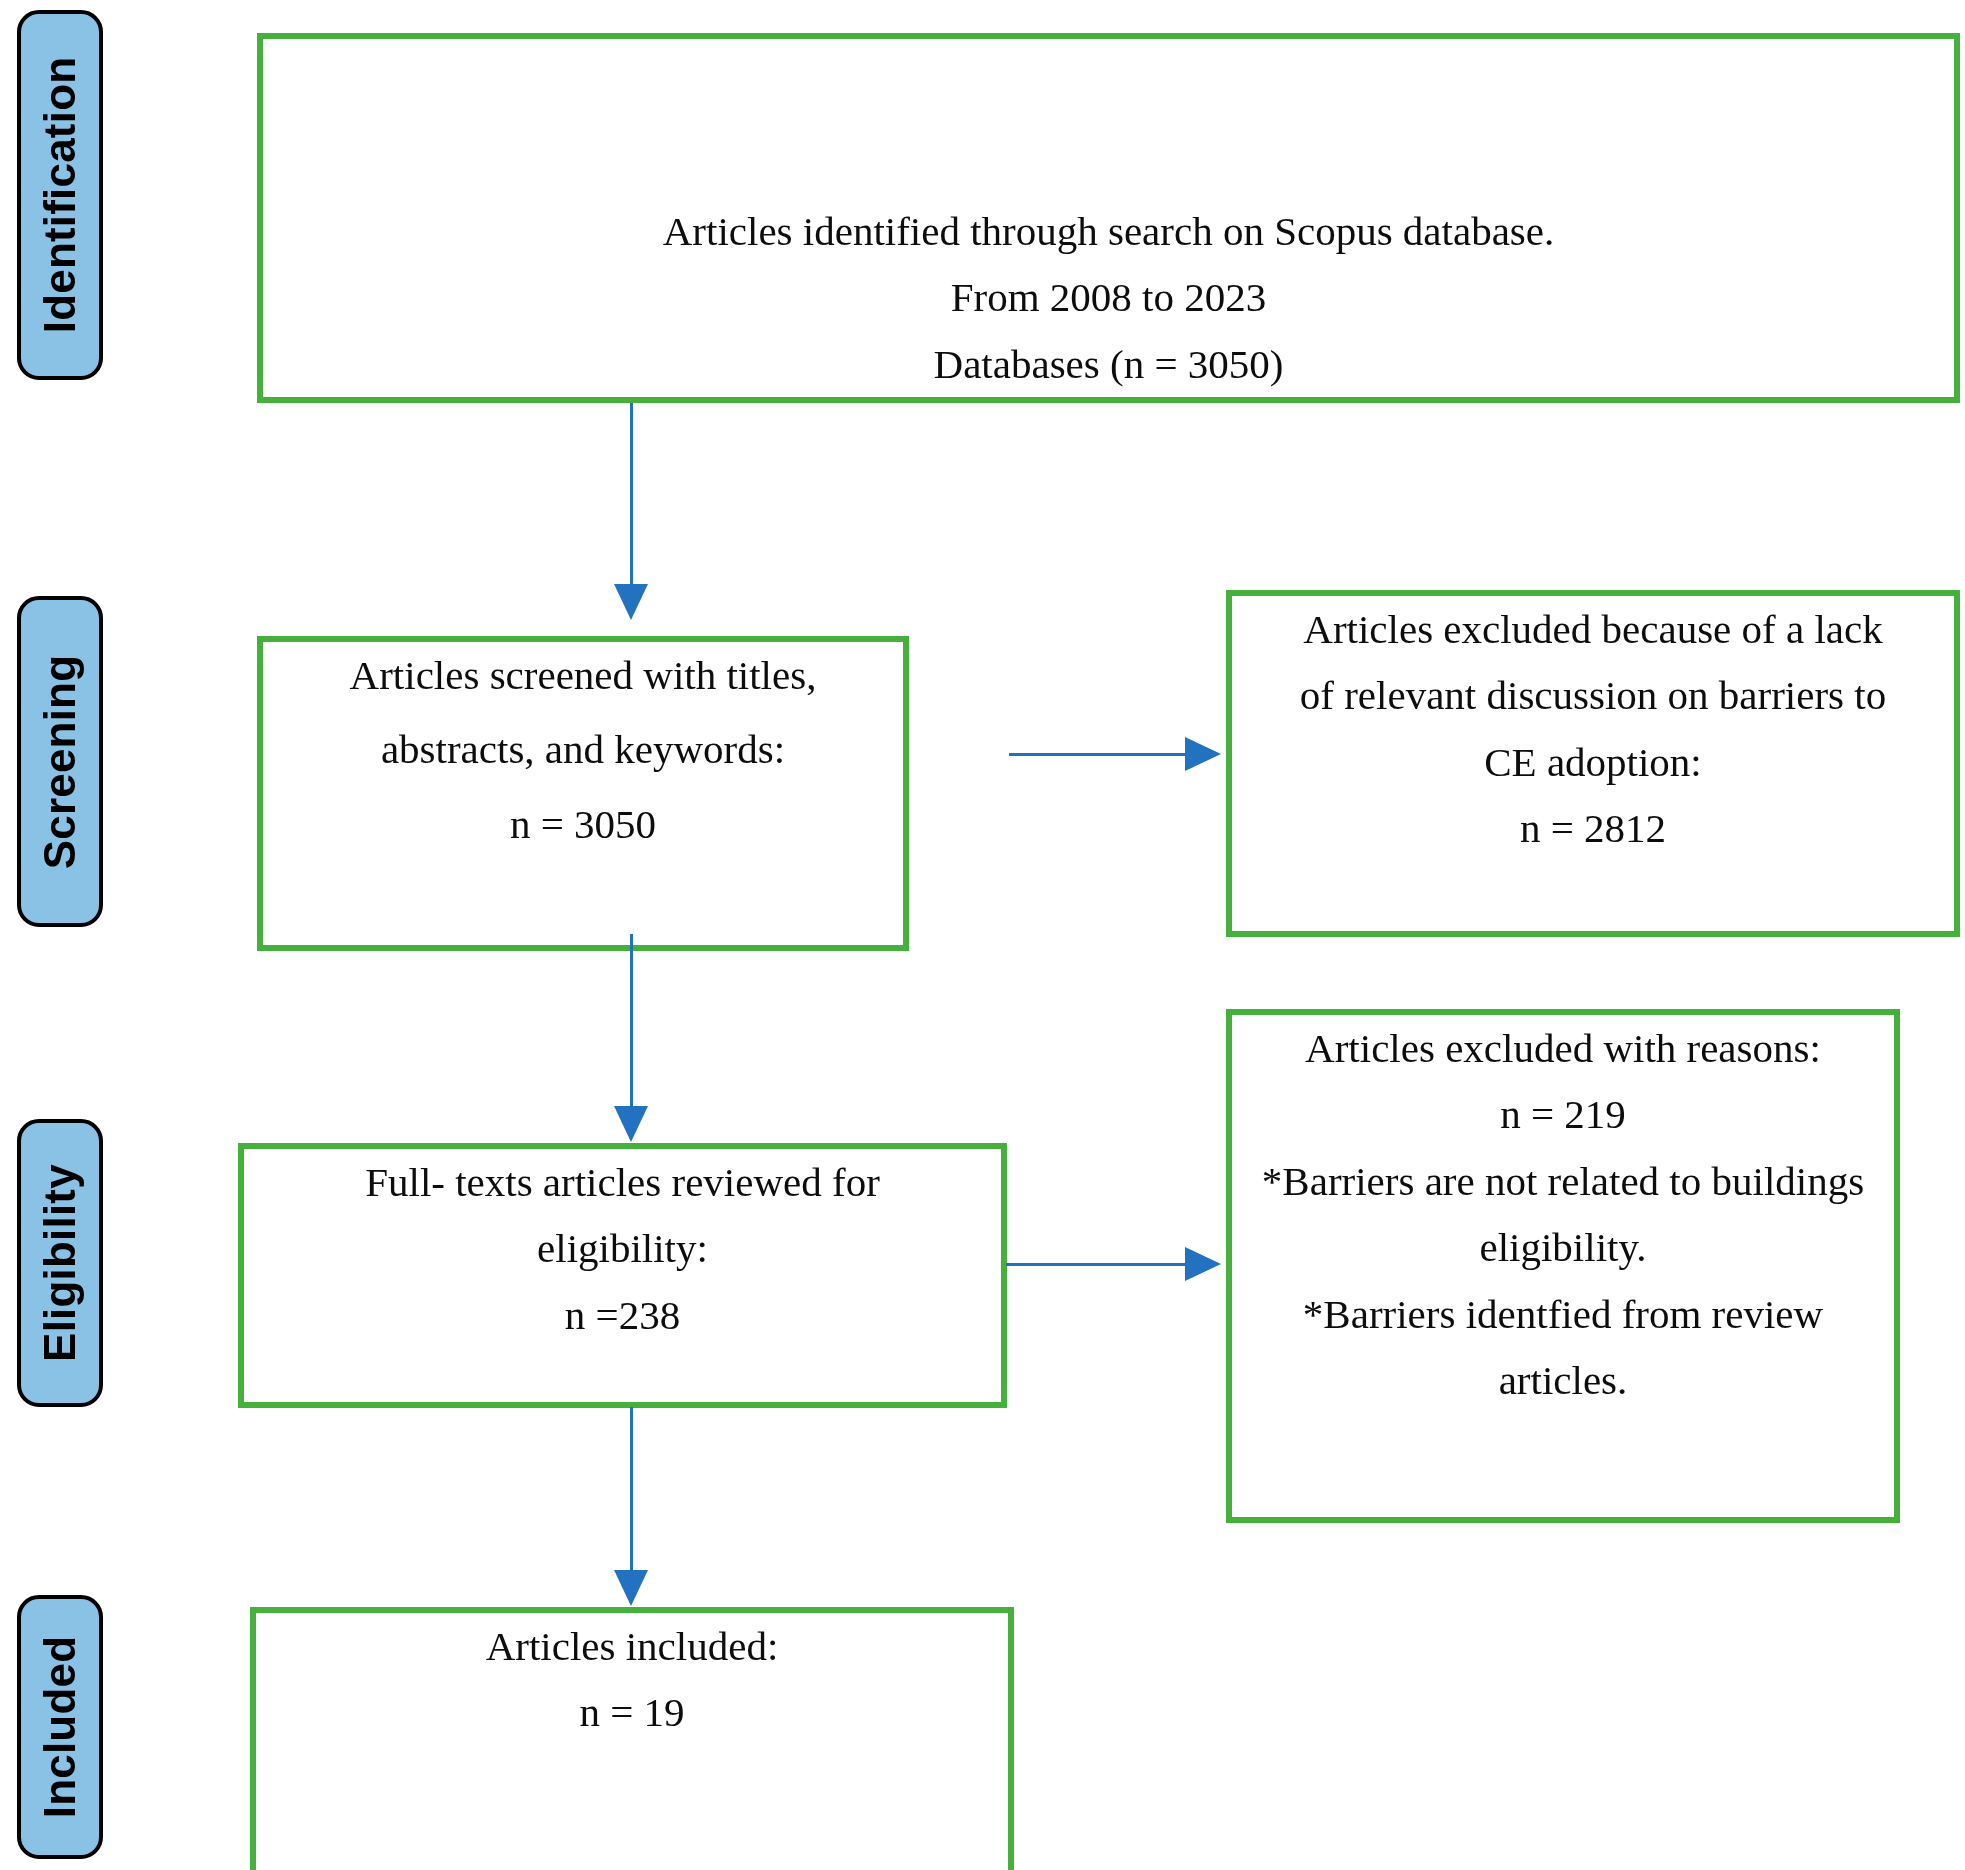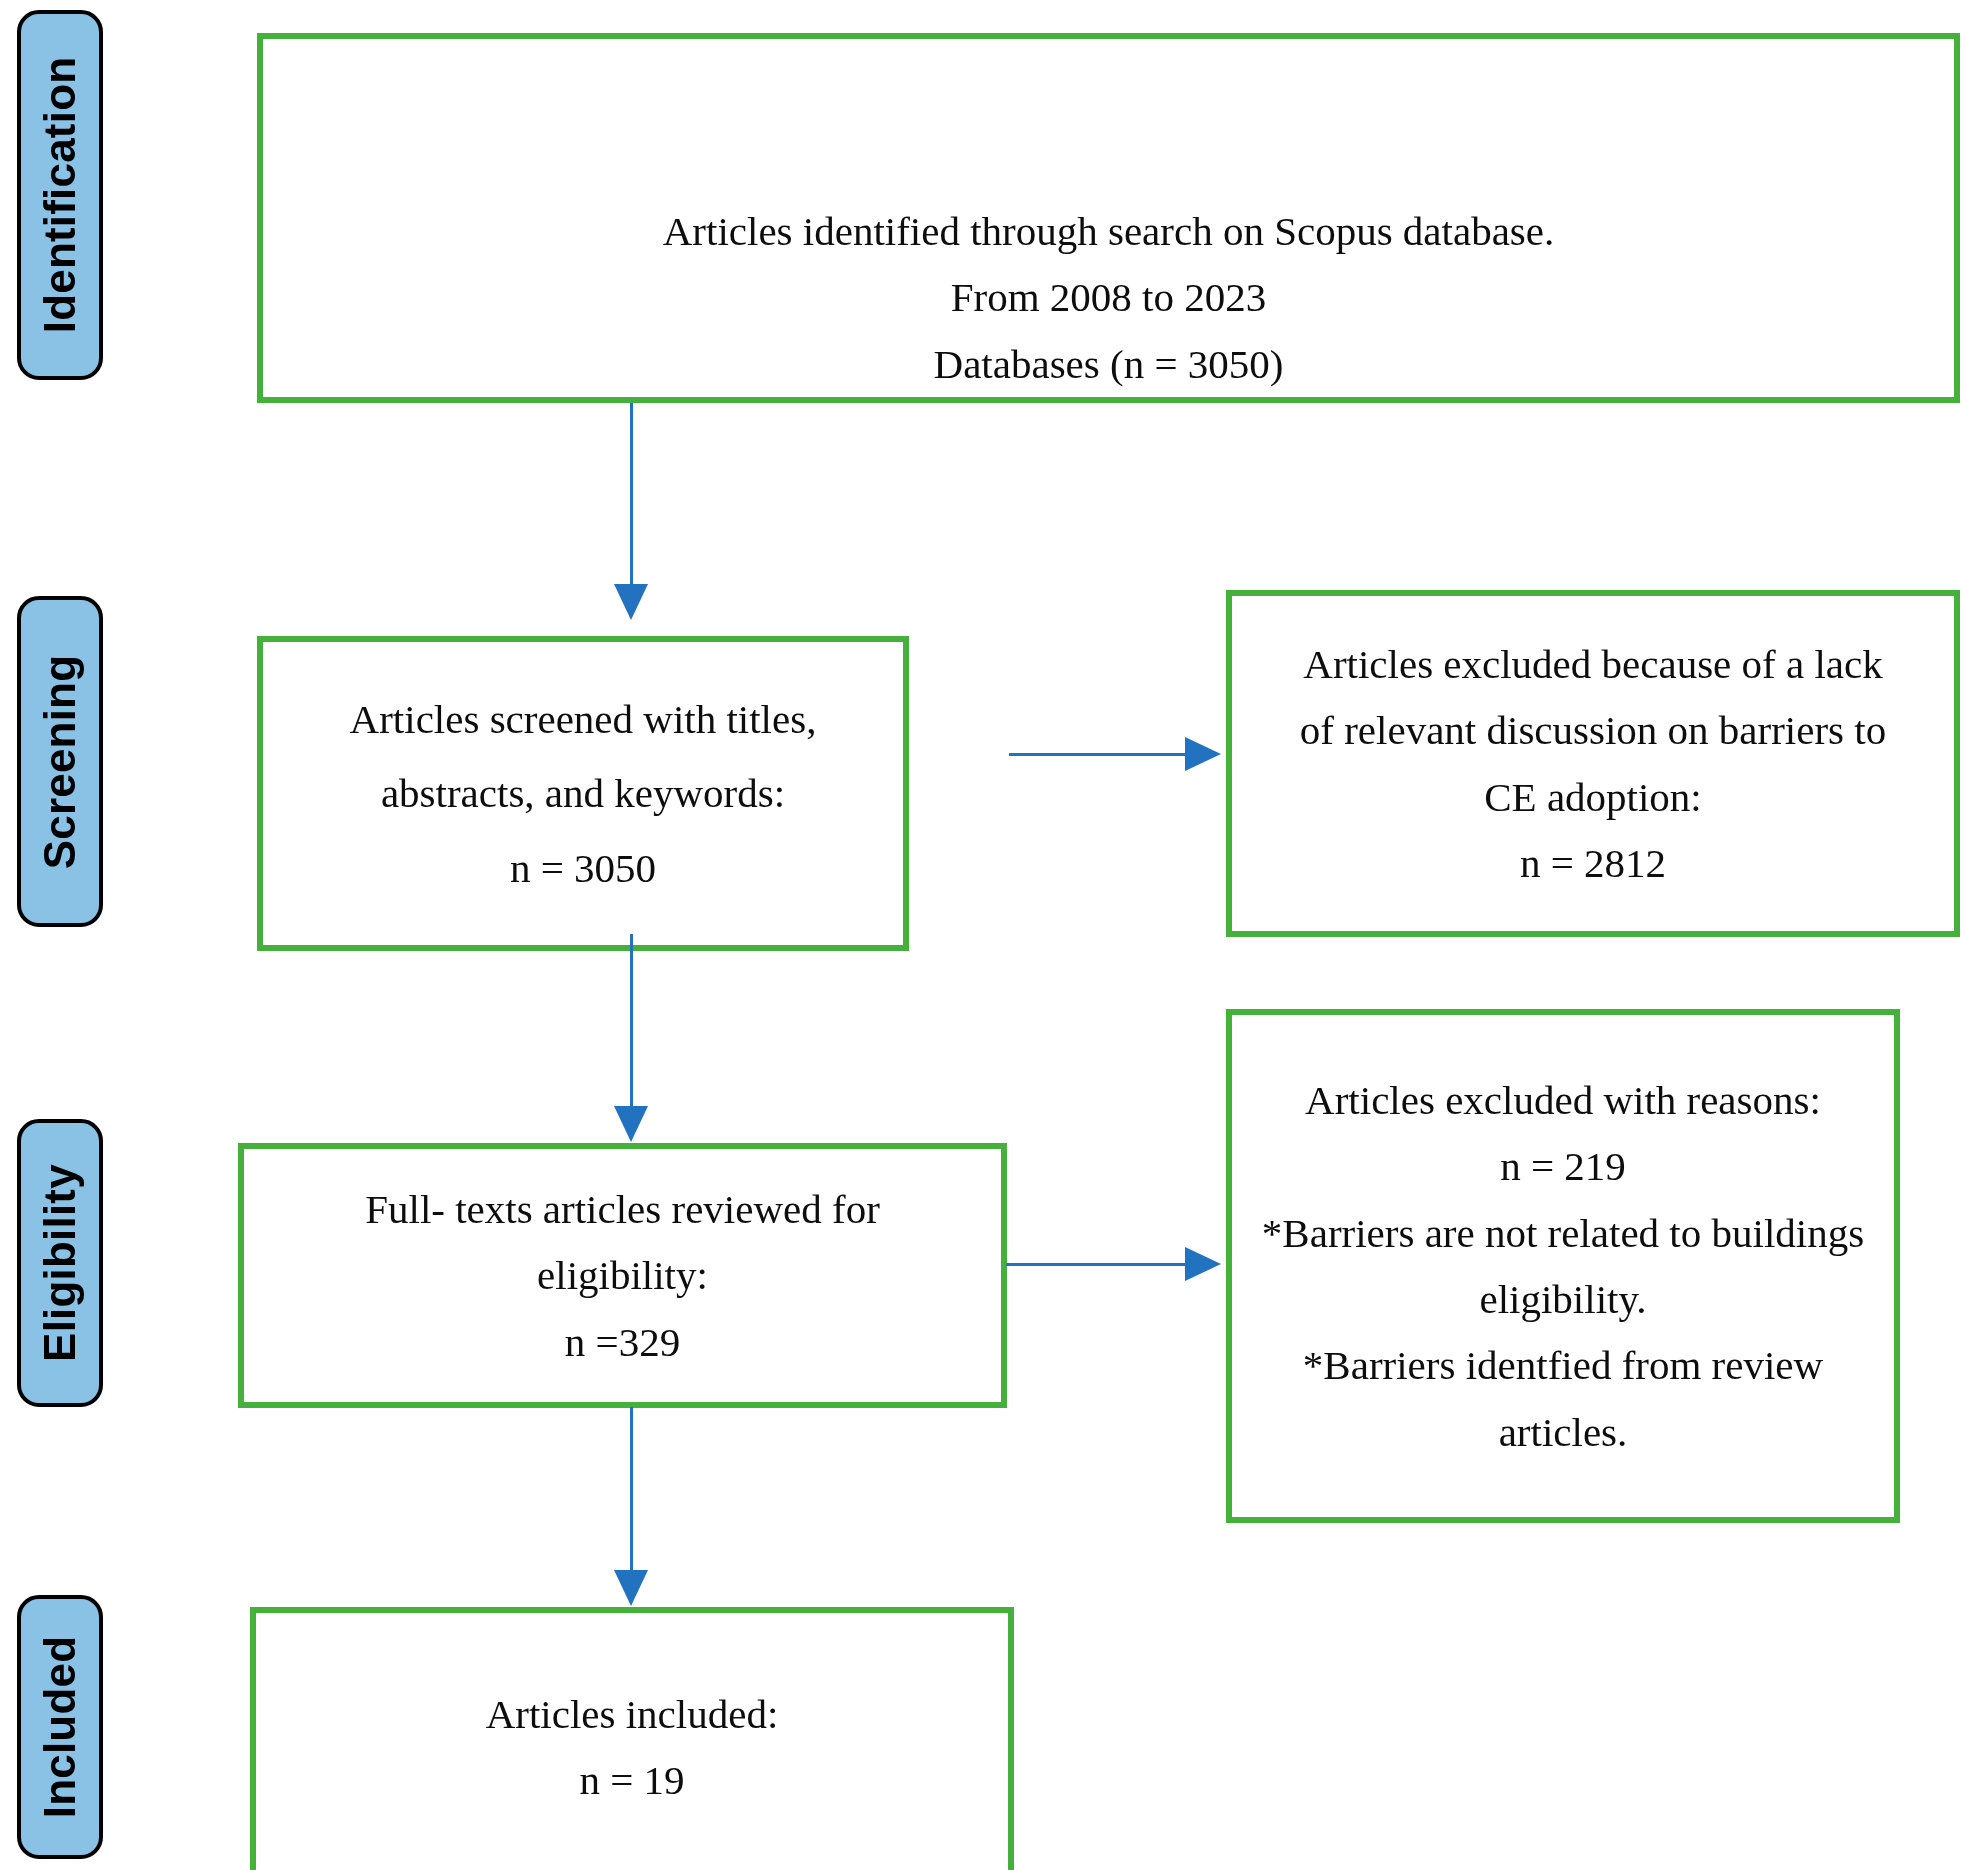--- a/index.html
+++ b/index.html
@@ -44,21 +44,20 @@
 
   
   .flow-box {
     position: absolute;
     background: #ffffff;
     border: 6.2px solid #45B03C;
     box-sizing: border-box;
     display: flex;
     flex-direction: column;
     align-items: center;
-    justify-content: center;
     text-align: center;
     color: #0d0d0d;
   }
   .flow-box .line {
     font-size: 41px;
     line-height: 1.62;
     white-space: nowrap;
   }
   .flow-box.wrapbox .line {
     white-space: normal;
@@ -137,21 +136,21 @@
     <div class="line">CE adoption:</div>
     <div class="line">n = 2812</div>
   </div>
 
   <div class="conn-v" style="left:630px; top:934px; height:173px;"></div>
   <div class="arrow-down" style="left:614px; top:1106px;"></div>
 
   <div class="flow-box" style="left:238px; top:1143px; width:769px; height:265px;">
     <div class="line">Full- texts articles reviewed for</div>
     <div class="line">eligibility:</div>
-    <div class="line">n =329</div>
+    <div class="line">n =238</div>
   </div>
 
   <div class="conn-h" style="left:1006px; top:1263px; width:180px;"></div>
   <div class="arrow-right" style="left:1185px; top:1247px;"></div>
 
   <div class="flow-box wrapbox" style="left:1226px; top:1009px; width:674px; height:514px;">
     <div class="line">Articles excluded with reasons:</div>
     <div class="line">n = 219</div>
     <div class="line">*Barriers are not related to buildings</div>
     <div class="line">eligibility.</div>

